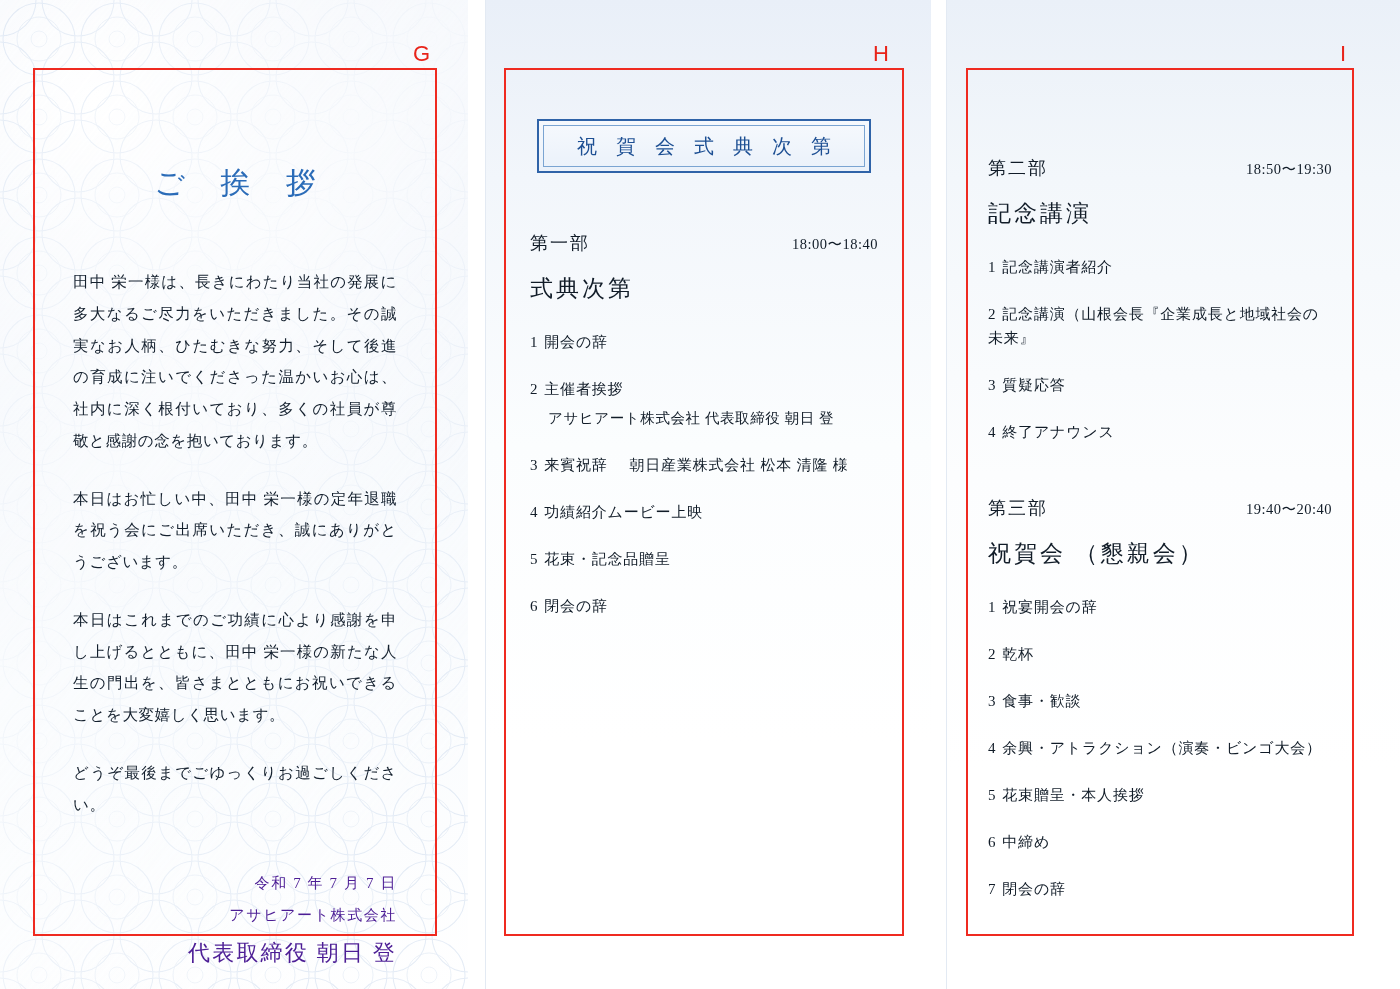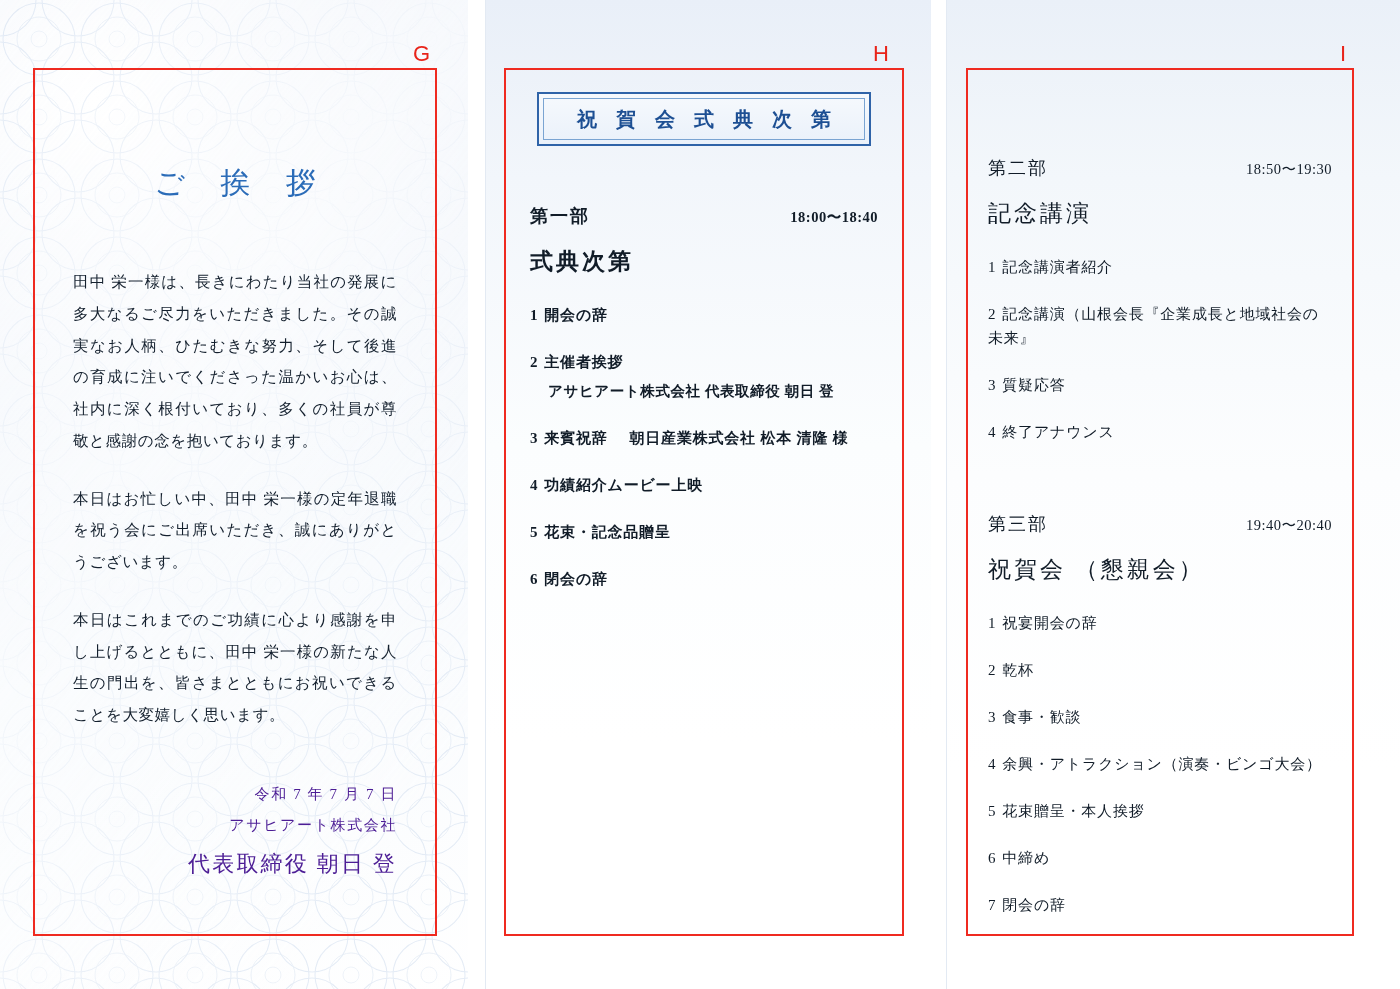--- a/index.html
+++ b/index.html
@@ -110,21 +110,21 @@
   }
   .sign-date { font-size: 15px; line-height: 2.1; }
   .sign-company { font-size: 15px; line-height: 2.1; }
   .sign-name { font-size: 22px; line-height: 2.0; letter-spacing: 2.2px; }
 
   
   .prog-inner {
     position: absolute;
     box-sizing: border-box;
   }
-  #prog-h-inner { left: 504px; top: 56px; width: 400px; height: 868px; padding: 36px 26px 0 26px; font-weight: bold; }
+  #prog-h-inner { left: 504px; top: 83px; width: 400px; height: 868px; padding: 36px 26px 0 26px; }
   #prog-i-inner { left: 966px; top: 68px; width: 388px; height: 868px; padding: 36px 22px 0 22px; }
 
   .banner {
     margin: 0 auto;
     width: 330px;
     height: 50px;
     border: 2px solid #2f63a8;
     background: linear-gradient(180deg,#f6f9fd 0%, #eaf1fa 100%);
     position: relative;
     display: flex;
@@ -145,21 +145,21 @@
     text-indent: 7px;
     color: #1d4f93;
   }
 
   .sec-head {
     display: flex;
     align-items: baseline;
     justify-content: space-between;
     margin-top: 58px;
   }
-  .sec-head.second { margin-top: 68px; }
+  .sec-head.second { margin-top: 52px; }
   .sec-part {
     font-size: 18px;
     letter-spacing: 2px;
     color: #111c28;
   }
   .sec-time {
     font-size: 14.5px;
     letter-spacing: 0.5px;
     color: #111c28;
     font-family: "Liberation Serif", serif;
@@ -224,20 +224,21 @@
 
 <div class="panel-letter" id="letter-g">G</div>
 <div class="panel-letter" id="letter-h">H</div>
 <div class="panel-letter" id="letter-i">I</div>
 
 <div class="greeting-inner">
   <div class="greeting-title">ご 挨 拶</div>
   <p class="greeting-para">田中 栄一様は、長きにわたり当社の発展に多大なるご尽力をいただきました。その誠実なお人柄、ひたむきな努力、そして後進の育成に注いでくださった温かいお心は、社内に深く根付いており、多くの社員が尊敬と感謝の念を抱いております。</p>
   <p class="greeting-para">本日はお忙しい中、田中 栄一様の定年退職を祝う会にご出席いただき、誠にありがとうございます。</p>
   <p class="greeting-para">本日はこれまでのご功績に心より感謝を申し上げるとともに、田中 栄一様の新たな人生の門出を、皆さまとともにお祝いできることを大変嬉しく思います。</p>
+  <p class="greeting-para">どうぞ最後までごゆっくりお過ごしください。</p>
   <div class="greeting-sign">
     <div class="sign-date">令和 7 年 7 月 7 日</div>
     <div class="sign-company">アサヒアート株式会社</div>
     <div class="sign-name">代表取締役  朝日  登</div>
   </div>
 </div>
 
 <div class="prog-inner" id="prog-h-inner">
   <div class="banner">
     <span class="banner-text">祝 賀 会 式 典 次 第</span>

